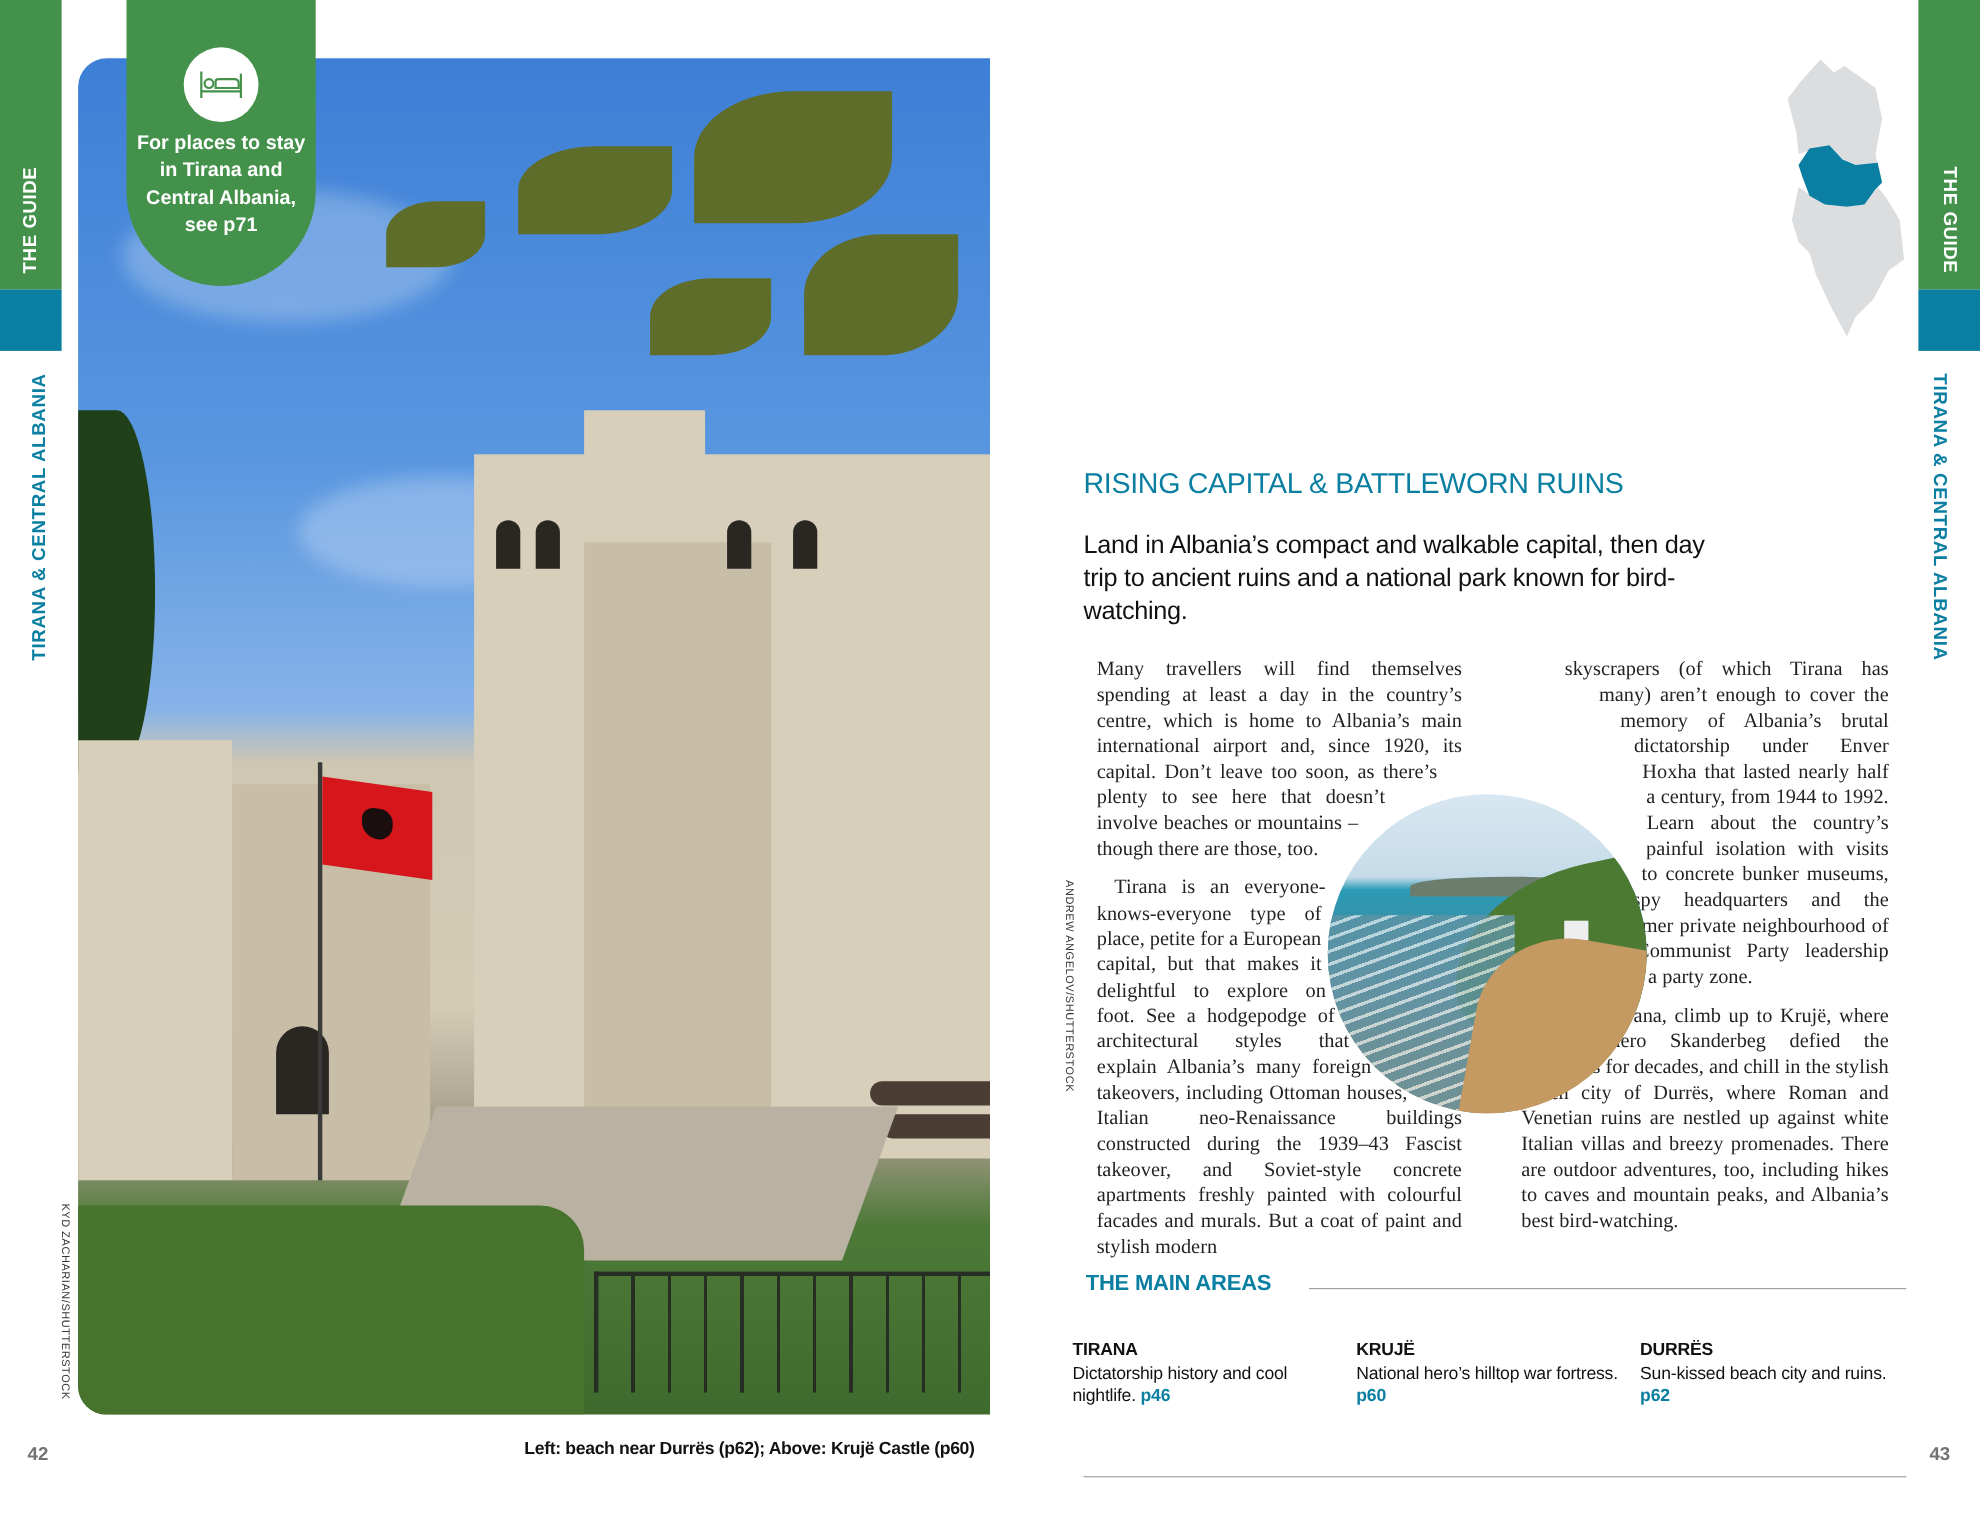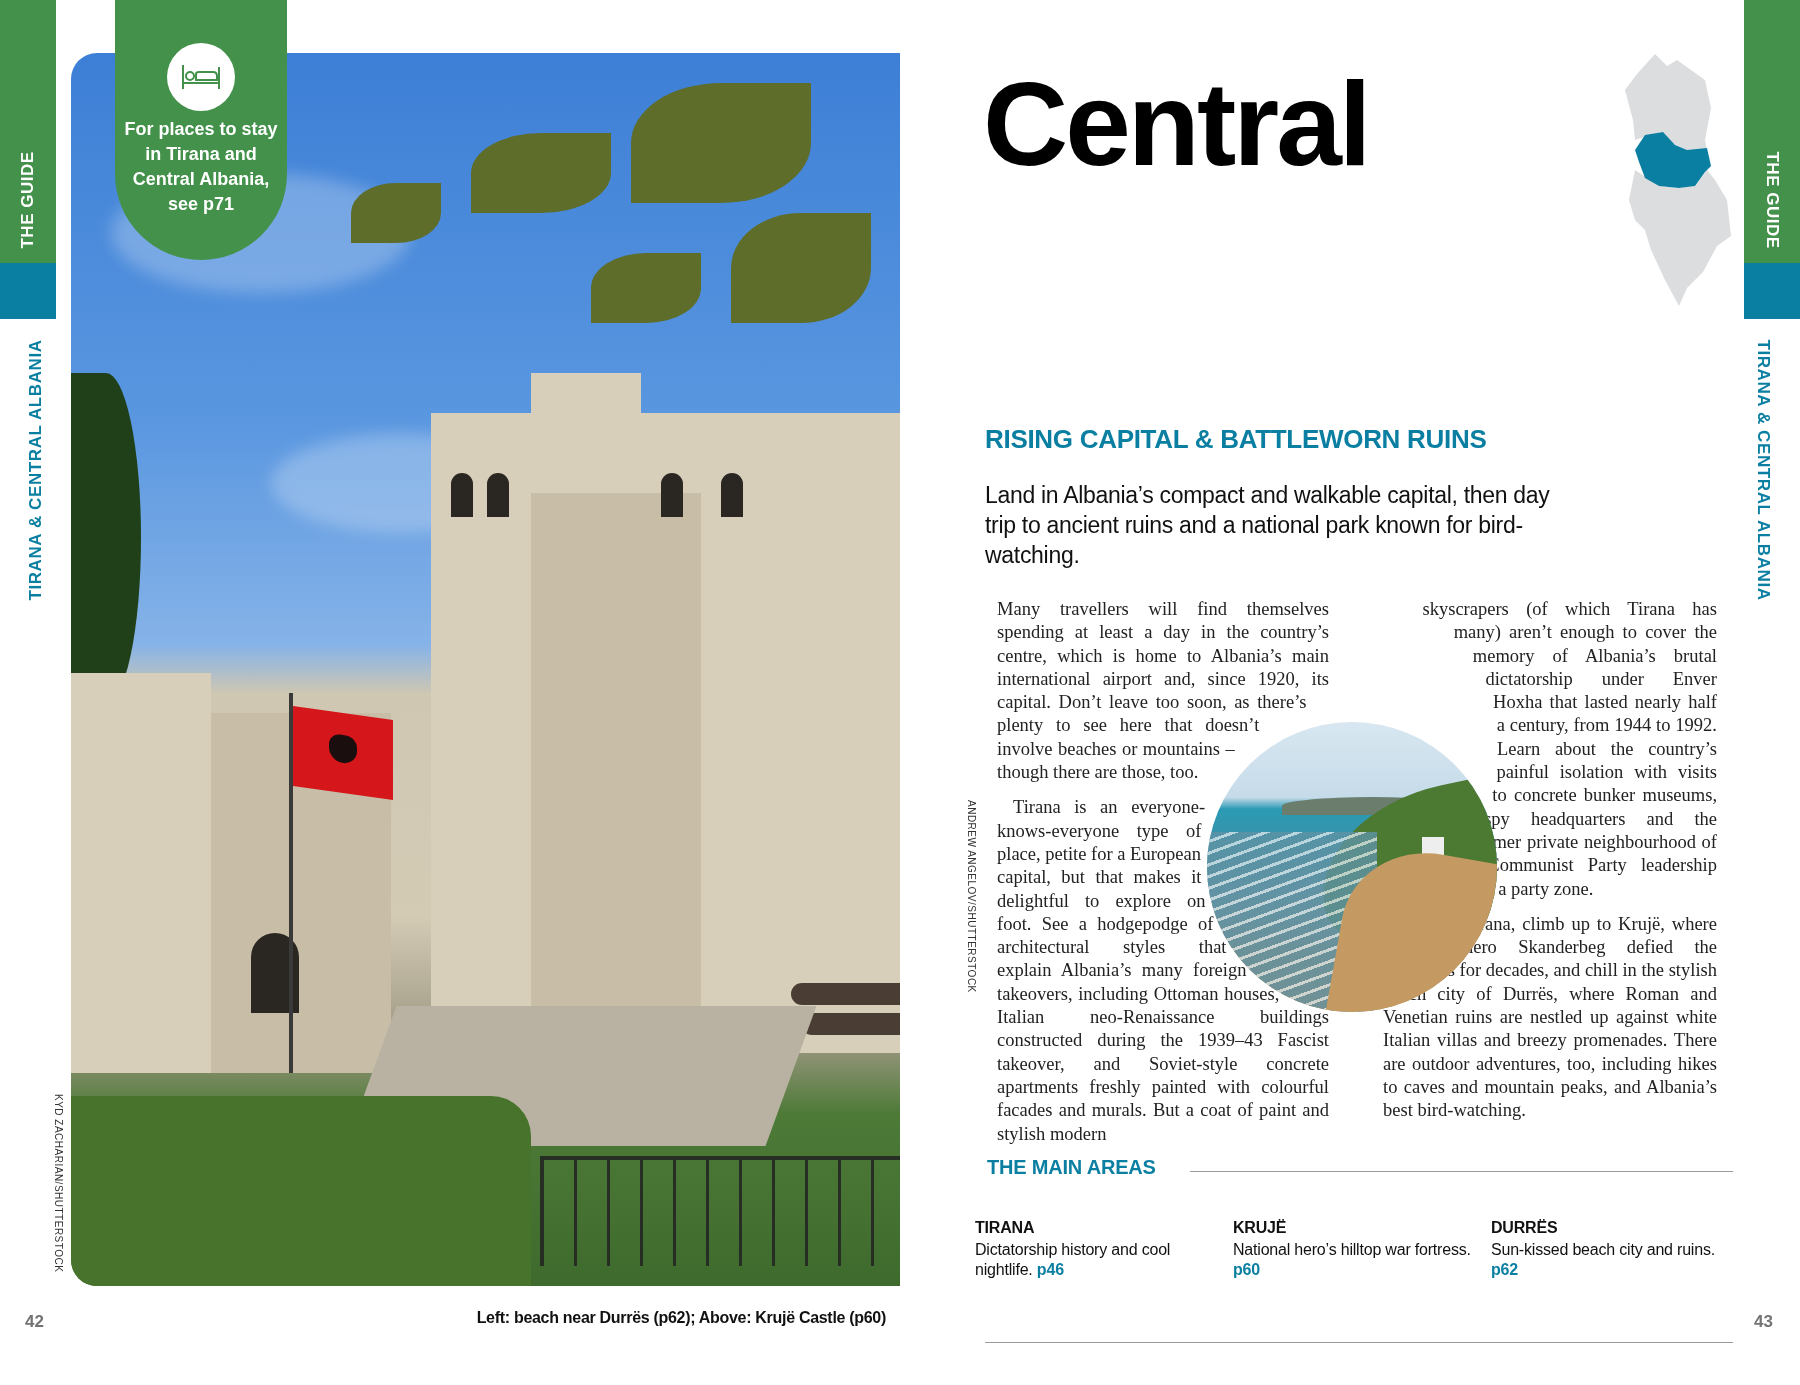--- a/index.html
+++ b/index.html
@@ -59,21 +59,21 @@
 
     .caption { position: absolute; right: 914px; top: 1309px; font-weight: bold; font-size: 16px; color: #111; white-space: nowrap; font-stretch: condensed; letter-spacing: -0.3px; }
     .page-num { position: absolute; top: 1312px; font-weight: bold; font-size: 17px; color: #737373; }
     .page-num.left { left: 25px; }
     .page-num.right { left: 1754px; }
 
     
     .title {
       position: absolute; left: 983px; top: 62px; font-weight: bold; font-size: 118px; line-height: 124px; letter-spacing: -3px; color: #000;
     }
-    .subtitle { position: absolute; left: 985px; top: 424px; color: #0a7fa1; font-weight: bold; font-size: 26px; letter-spacing: -0.3px; }
+    .subtitle { position: absolute; left: 985px; top: 424px; color: #0a7fa1; font-weight: normal; font-size: 26px; letter-spacing: -0.3px; }
     .intro { position: absolute; left: 985px; top: 480px; width: 580px; font-size: 23px; line-height: 30px; color: #111; letter-spacing: -0.3px; }
 
     .body-col { position: absolute; top: 586px; font-family: "Liberation Serif", serif; font-size: 18.5px; line-height: 23.3px; color: #222; text-align: justify; }
     .body-col p { margin: 12px; }
     .body-col .indent { text-indent: 16px; }
     .col1 { left: 985px; width: 356px; }
     .col2 { left: 1371px; width: 358px; }
     .shape-left { float: right; width: 170px; height: 460px; shape-outside: circle(145px at 175px 268px); margin-top: 118px; }
     .shape-right { float: left; width: 140px; height: 420px; shape-outside: circle(145px at -19px 162px); margin-top: 118px; }
 
@@ -158,21 +158,20 @@
     </svg>
   </div>
   <div class="stay-text">For places to stay in Tirana and Central Albania, see p71</div>
 </div>
 
 <div class="credit-vert credit-left">KYD ZACHARIAN/SHUTTERSTOCK</div>
 <div class="caption">Left: beach near Durrës (p62); Above: Krujë Castle (p60)</div>
 <div class="page-num left">42</div>
 
 <div class="title">
-  <div>Central</div>
 </div>
 
 <svg class="map" width="120" height="260" viewBox="0 0 120 260">
   <path d="M40 4 L52 16 L62 10 L76 20 L90 30 L96 58 L90 90 L92 100 L72 100 L60 95 L46 82 L20 90 L18 70 L10 40 L22 24 Z" fill="#dcdddf"></path>
   <path d="M20 120 L14 150 L20 170 L30 180 L36 200 L50 230 L64 256 L72 238 L88 222 L102 196 L116 186 L112 150 L100 130 L92 120 L80 136 L64 138 L44 136 Z" fill="#dcdddf"></path>
   <path d="M20 100 L30 85 L48 82 L60 95 L72 100 L92 98 L96 116 L90 122 L80 136 L64 138 L44 136 L30 128 L24 112 Z" fill="#0a7fa1"></path>
 </svg>
 
 <div class="subtitle">RISING CAPITAL &amp; BATTLEWORN RUINS</div>
 <div class="intro">Land in Albania’s compact and walkable capital, then day trip to ancient ruins and a national park known for bird-watching.</div>

